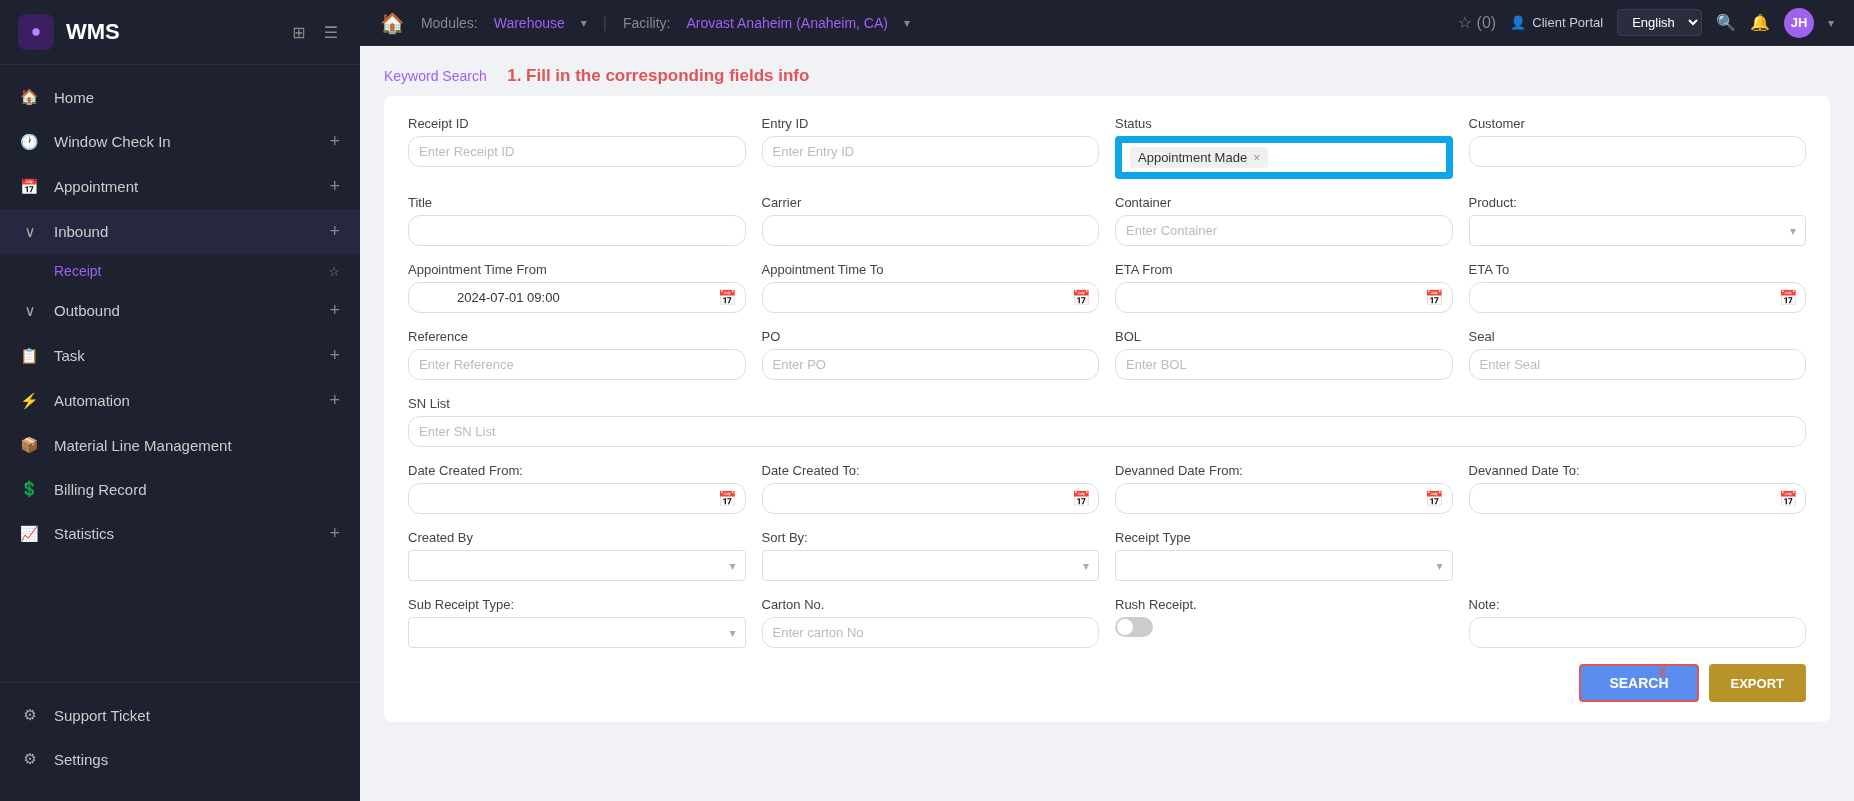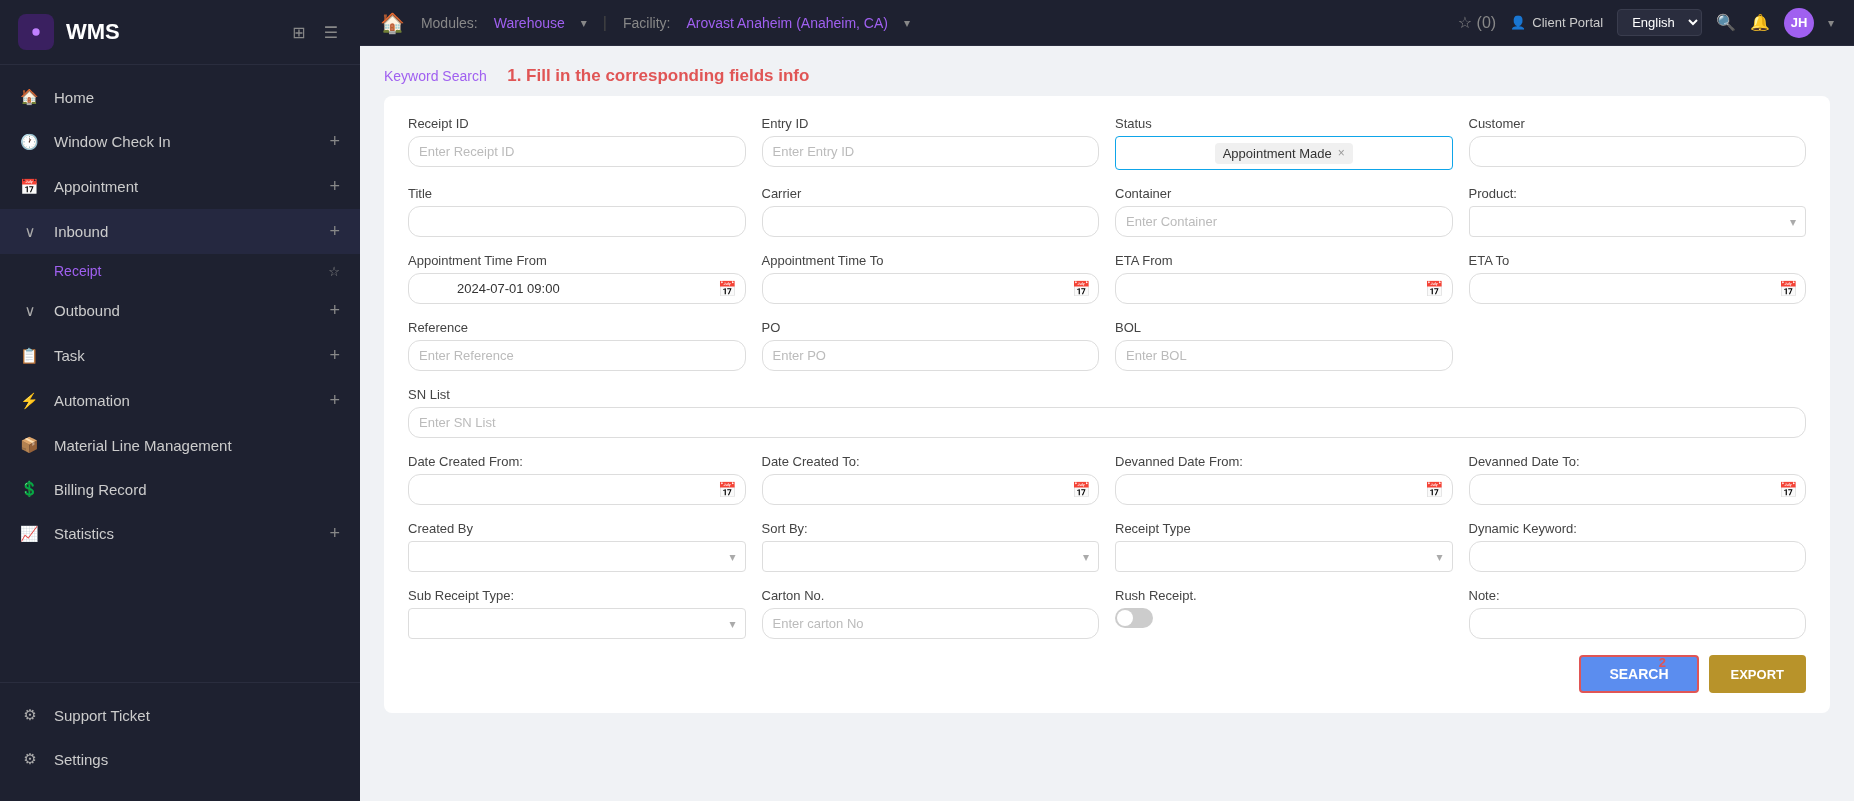--- a/index.html
+++ b/index.html
@@ -60,21 +60,21 @@
     .form-input::placeholder { color: #bbb; }
     .form-input-with-icon { position: relative; }
     .form-input-with-icon input { padding-right: 32px; padding-left: 48px; }
     .cal-icon { position: absolute; right: 8px; top: 50%; transform: translateY(-50%); color: #aaa; font-size: 15px; cursor: pointer; }
     .form-select { border: 1px solid #ddd; border-radius: 4px; padding: 7px 10px; font-size: 13px; color: #333; outline: none; width: 100%; background: #fff; cursor: pointer; appearance: none; }
     .select-wrapper { position: relative; }
     .select-wrapper::after { content: '▾'; position: absolute; right: 10px; top: 50%; transform: translateY(-50%); color: #aaa; font-size: 12px; pointer-events: none; }
 
     .status-tag { display: inline-flex; align-items: center; gap: 6px; background: #f0f0f0; border-radius: 4px; padding: 3px 8px; font-size: 13px; color: #333; }
     .status-tag-x { cursor: pointer; color: #999; font-size: 12px; }
-    .status-input-wrap { border: 1px solid #0ea5e9; border-radius: 4px; padding: 4px 8px; display: flex; align-items: center; gap: 6px; min-height: 34px; justify-content: center; }
+    .status-input-wrap { border: 7px solid #0ea5e9; border-radius: 4px; padding: 4px 8px; display: flex; align-items: center; gap: 6px; min-height: 34px; }
 
     .toggle { width: 38px; height: 20px; background: #ccc; border-radius: 10px; position: relative; cursor: pointer; }
     .toggle.off { background: #ccc; }
     .toggle::after { content: ''; width: 16px; height: 16px; background: #fff; border-radius: 50%; position: absolute; top: 2px; left: 2px; transition: left 0.2s; }
     .toggle.off::after { left: 2px; }
 
     .btn-row { display: flex; justify-content: flex-end; gap: 10px; margin-top: 8px; }
     .btn-search { background: #5b8def; color: #fff; border: 2px solid #e05555; border-radius: 4px; padding: 9px 28px; font-size: 14px; font-weight: 600; cursor: pointer; }
     .btn-export { background: #b8932a; color: #fff; border: none; border-radius: 4px; padding: 9px 22px; font-size: 13px; font-weight: 600; cursor: pointer; }
   </style>
@@ -295,20 +295,24 @@
           <input class="form-input" type="text" placeholder="Enter Reference" style="">
         </div>
         <div class="form-group">
           <label class="form-label">PO</label>
           <input class="form-input" type="text" placeholder="Enter PO" style="">
         </div>
         <div class="form-group">
           <label class="form-label">BOL</label>
           <input class="form-input" type="text" placeholder="Enter BOL" style="">
         </div>
+        <div class="form-group">
+          <label class="form-label">Seal</label>
+          <input class="form-input" type="text" placeholder="Enter Seal" style="">
+        </div>
       </div>
 
       <div class="form-row form-row-1">
         <div class="form-group">
           <label class="form-label">SN List</label>
           <input class="form-input" type="text" placeholder="Enter SN List" style="">
         </div>
       </div>
 
       <div class="form-row form-row-4">
@@ -360,24 +364,20 @@
           </div>
         </div>
         <div class="form-group">
           <label class="form-label">Receipt Type</label>
           <div class="select-wrapper">
             <select class="form-select">
               <option value=""></option>
             </select>
           </div>
         </div>
-        <div class="form-group">
-          <label class="form-label">Dynamic Keyword:</label>
-          <input class="form-input" type="text" style="">
-        </div>
       </div>
 
       <div class="form-row form-row-4">
         <div class="form-group">
           <label class="form-label">Sub Receipt Type:</label>
           <div class="select-wrapper">
             <select class="form-select">
               <option value=""></option>
             </select>
           </div>

